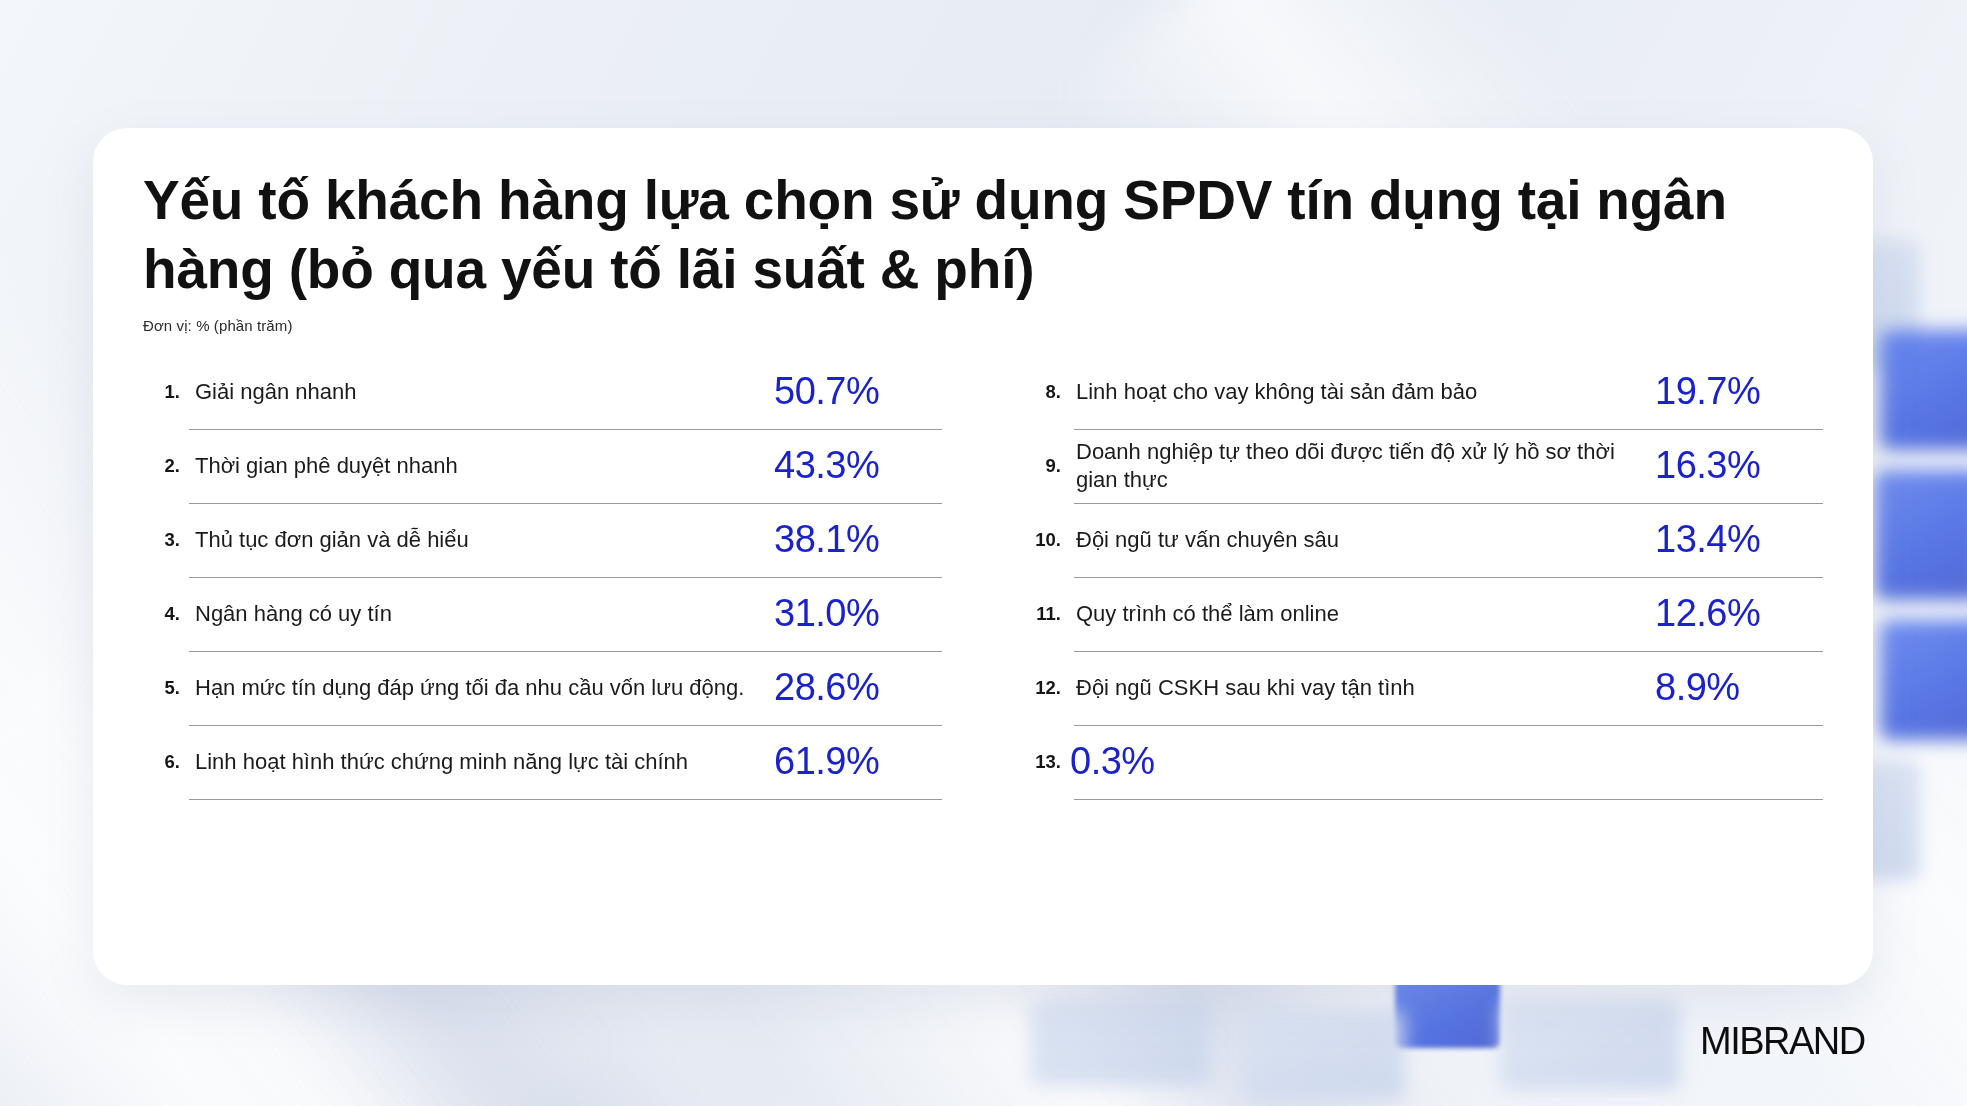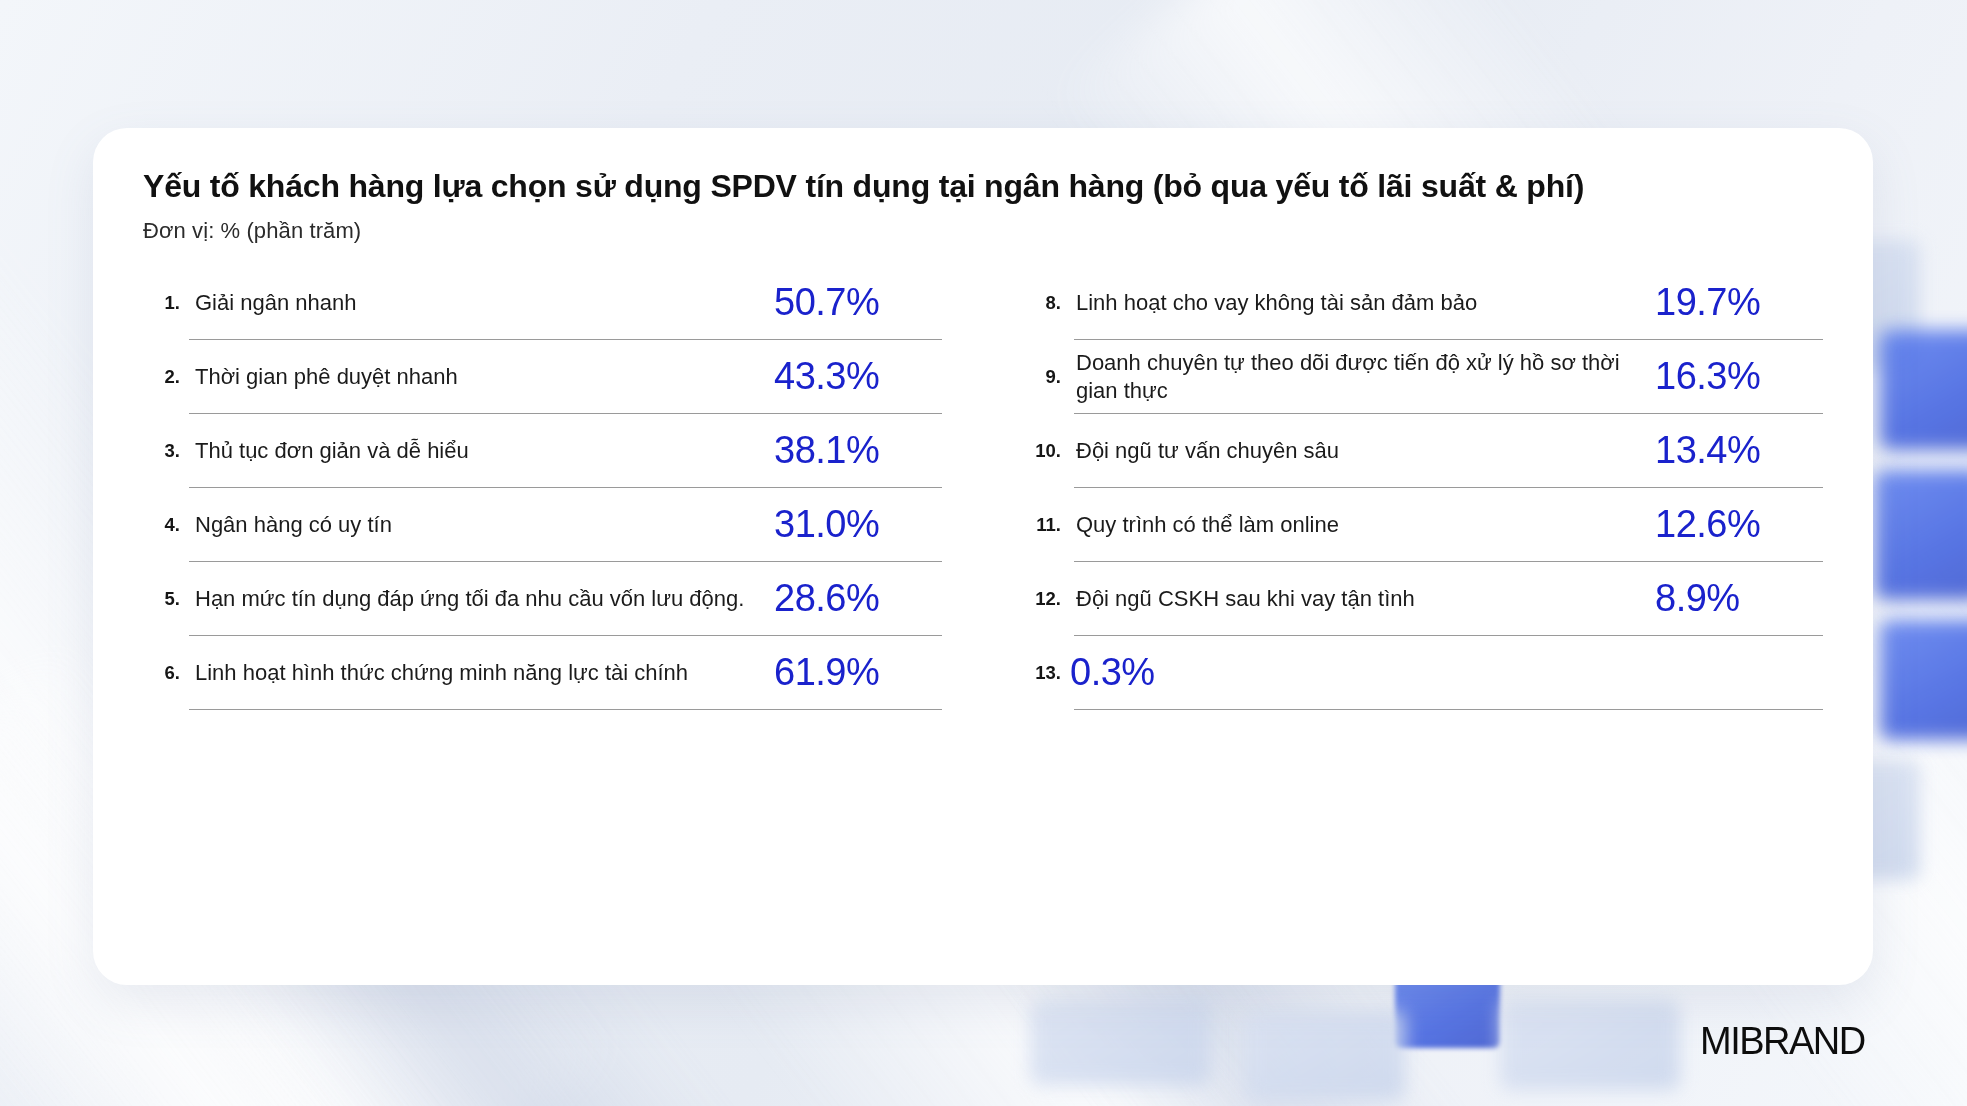--- a/index.html
+++ b/index.html
@@ -56,30 +56,30 @@
     height: 857px;
     background: #ffffff;
     border-radius: 34px;
     box-shadow: 0 18px 50px rgba(110,125,160,.13);
     overflow: hidden;
   }
   #card-inner {
     padding: 38px 50px 0 50px;
   }
   #title {
-    font-size: 32px;
+    font-size: 55px;
     font-weight: 700;
     line-height: 1.26;
     color: #111111;
     letter-spacing: -0.2px;
     margin: 0 0 0 0;
     max-width: 1690px;
   }
   #subtitle {
-    font-size: 22px;
+    font-size: 15px;
     color: #2b2b2b;
     margin-top: 12px;
     letter-spacing: .1px;
   }
 
   
   #columns {
     display: flex;
     margin-top: 22px;
     gap: 82px;
@@ -217,21 +217,21 @@
 
         <div class="row">
           <div class="num">8.</div>
           <div class="label">Linh hoạt cho vay không tài sản đảm bảo</div>
           <div class="value">19.7%</div>
         </div>
         <div class="sep right"></div>
 
         <div class="row">
           <div class="num">9.</div>
-          <div class="label">Doanh chuyên tự theo dõi được tiến độ xử lý hồ sơ thời gian thực</div>
+          <div class="label">Doanh nghiệp tự theo dõi được tiến độ xử lý hồ sơ thời gian thực</div>
           <div class="value">16.3%</div>
         </div>
         <div class="sep right"></div>
 
         <div class="row">
           <div class="num">10.</div>
           <div class="label">Đội ngũ tư vấn chuyên sâu</div>
           <div class="value">13.4%</div>
         </div>
         <div class="sep right"></div>

